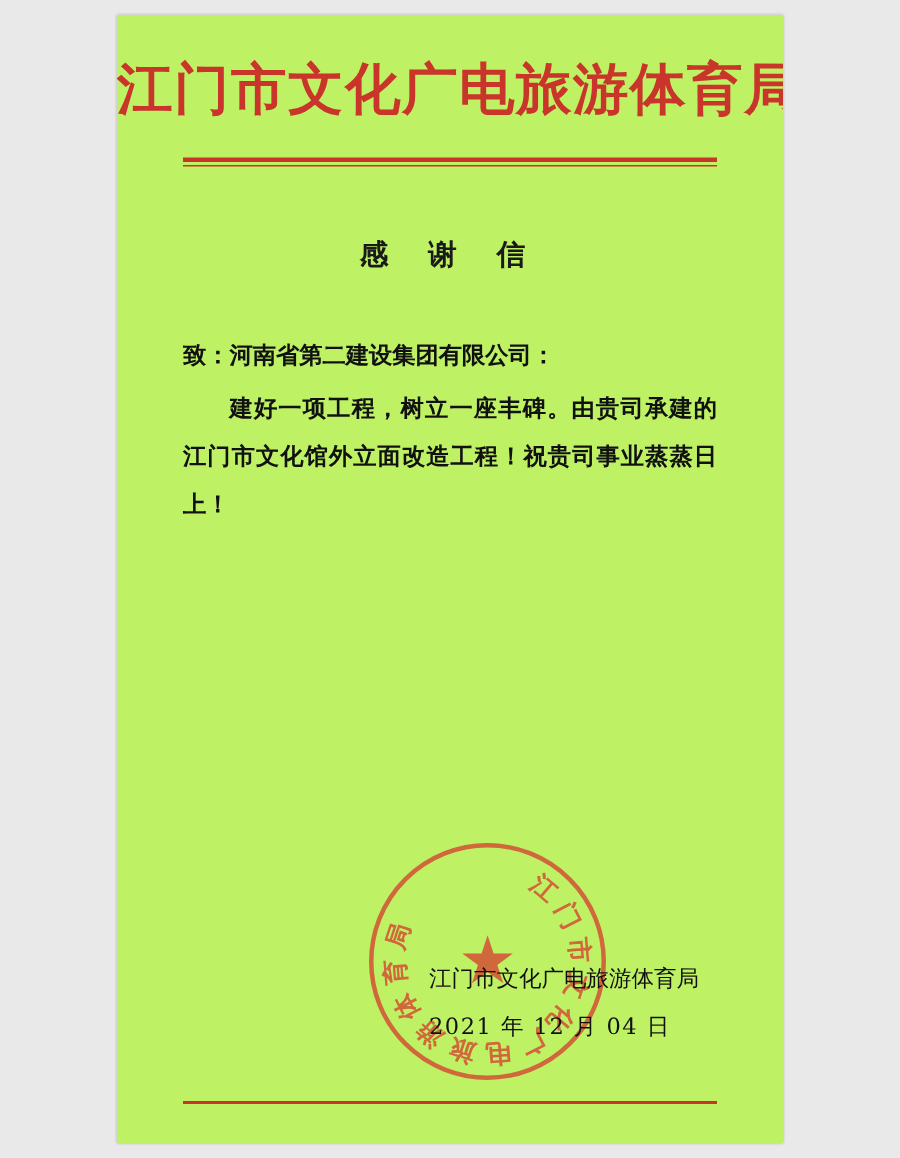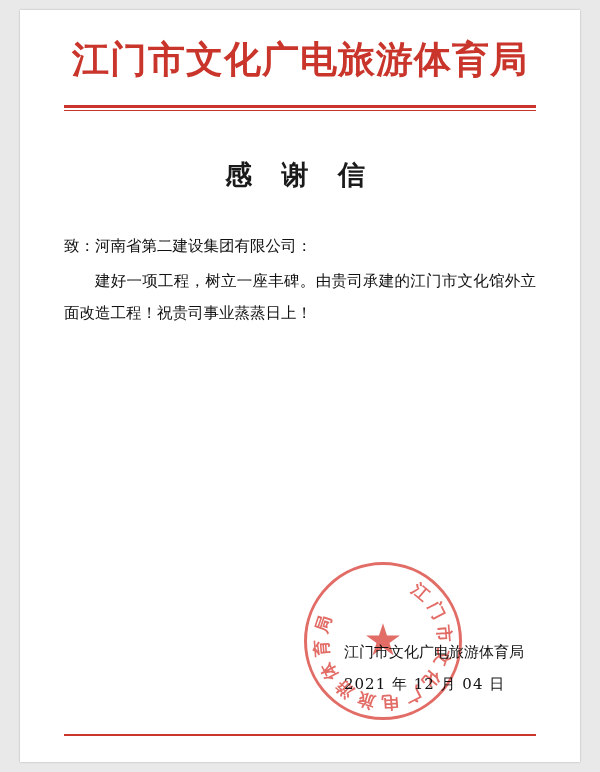--- a/index.html
+++ b/index.html
@@ -7,24 +7,24 @@
     padding: 0;
   }
   body {
     width: 600px;
     height: 772px;
     background: #e9e9e9;
     font-family: "Liberation Serif", serif;
   }
   .page {
     position: relative;
-    width: 560px;
+    width: 444px;
     height: 752px;
     margin: 10px auto;
-    background: #ffffff;
+    background: #bef264;
     box-shadow: 0 0 2px rgba(0,0,0,0.25);
     overflow: hidden;
   }
   .letterhead {
     text-align: center;
     padding-top: 28px;
   }
   .letterhead-title {
     font-family: "DejaVu Serif", serif;
     font-weight: bold;
@@ -43,32 +43,33 @@
   }
   .rule-thin {
     height: 1px;
     background: #c9352b;
     margin-top: 2px;
   }
   .doc-title {
     text-align: center;
     font-family: "DejaVu Serif", serif;
     font-weight: bold;
-    font-size: 27px;
+    font-size: 19px;
     letter-spacing: 10px;
     color: #1a1a1a;
     margin-top: 46px;
   }
   .body-area {
     margin: 38px 44px 0 44px;
     color: #111111;
     font-size: 15.5px;
     line-height: 2.05;
     text-align: justify;
     font-family: "DejaVu Serif", serif;
+    font-weight: bold;
   }
   .salutation {
     margin-bottom: 4px;
   }
   .para {
     text-indent: 2em;
     margin: 0 0 2px 0;
   }
   .sign-block {
     position: absolute;

